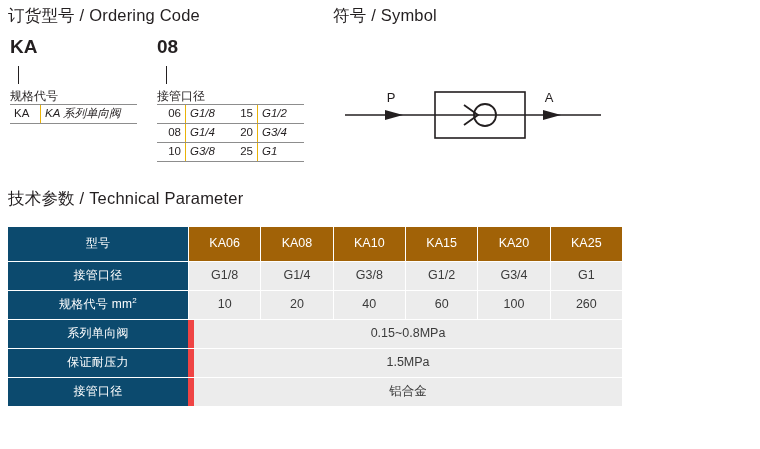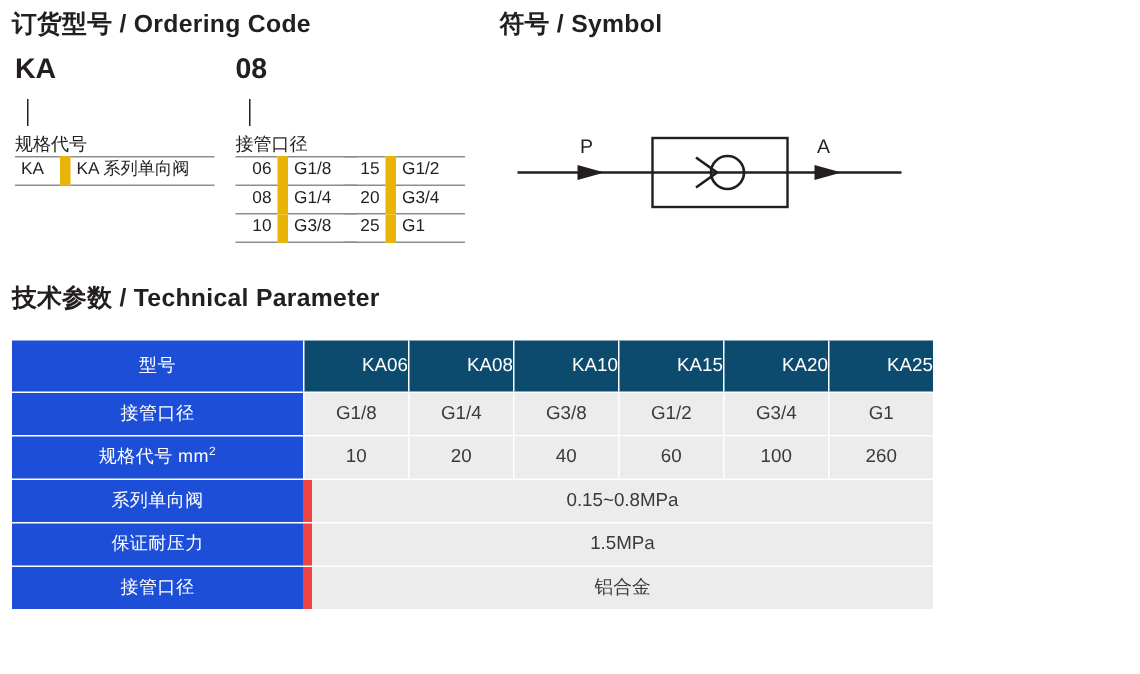--- a/index.html
+++ b/index.html
@@ -13,21 +13,21 @@
     font-family: "Liberation Sans", "DejaVu Sans", sans-serif;
     color: #231f20;
     position: relative;
     overflow: hidden;
   }
 
   
   .section-title {
     position: absolute;
     font-size: 16.5px;
-    font-weight: bold;
+    font-weight: normal;
     letter-spacing: 0.2px;
     white-space: nowrap;
     color: #231f20;
   }
   #ordering-title { left: 8px;  top: 5px; }
   #symbol-title   { left: 333px; top: 5px; }
   #tech-title     { left: 8px;  top: 188px; }
 
   
   .code-token {
@@ -67,21 +67,21 @@
   }
   .mini-table td {
     border-top: 1px solid #8d8d8d;
     border-bottom: 1px solid #8d8d8d;
     padding: 1px 4px 2px 4px;
     height: 15px;
     line-height: 15px;
     white-space: nowrap;
     vertical-align: middle;
   }
-  .mini-table td.divider { border-left: 7px solid #eab308; }
+  .mini-table td.divider { border-left: 1px solid #eab308; font-style: italic; }
 
   #mini-spec { left: 10px; top: 104px; }
   #mini-spec td.c1 { width: 22px; }
   #mini-spec td.c2 { width: 88px; }
 
   #mini-bore-a { left: 157px; top: 104px; }
   #mini-bore-b { left: 229px; top: 104px; }
   .mini-bore td.c1 { width: 20px; text-align: right; }
   .mini-bore td.c2 { width: 38px; text-align: left; }
 
@@ -108,32 +108,31 @@
   }
   #tech-table td {
     padding: 0;
     height: 28px;
     text-align: center;
     vertical-align: middle;
     white-space: nowrap;
     line-height: 1.1;
   }
   #tech-table td.lbl {
-    width: 194px;
-    background: #1d4ed8;
+    width: 180px;
+    background: #0c4a6e;
     color: #ffffff;
     font-size: 12px;
     letter-spacing: 0.3px;
   }
   #tech-table td.model {
-    background: #0c4a6e;
+    background: #a16207;
     color: #ffffff;
     font-size: 12.5px;
     border-left: 1px solid #ffffff;
-    text-align: right;
   }
   #tech-table tr.head td.lbl { height: 34px; }
   #tech-table tr.head td.model { height: 34px; }
   #tech-table td.val {
     background: #ececec;
     color: #3b3b3b;
     font-size: 12.5px;
     border-left: 1px solid #ffffff;
   }
   #tech-table td.val.first { border-left: 1px solid #ffffff; }

